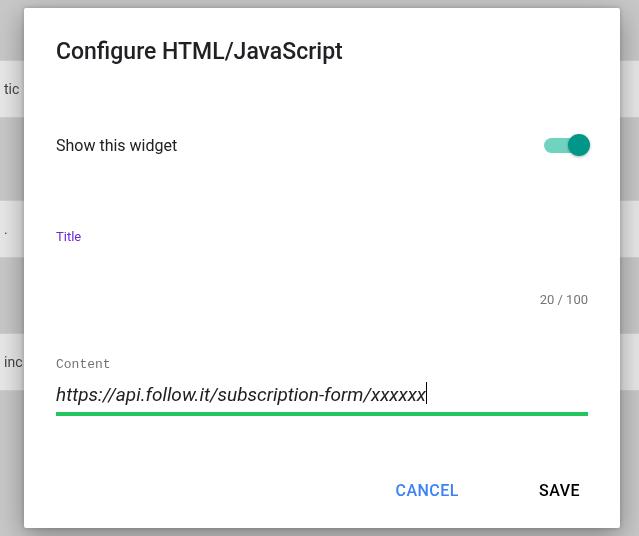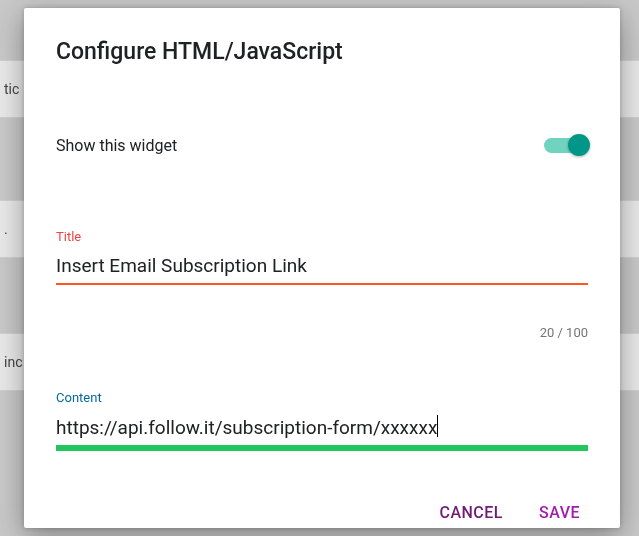--- a/index.html
+++ b/index.html
@@ -85,26 +85,27 @@
       height: 22px;
       background: #009688;
       border-radius: 50%;
       box-shadow: 0 1px 3px rgba(0,0,0,0.3);
     }
     .field {
       margin-bottom: 8px;
     }
     .field-label {
       font-size: 13px;
-      color: #ef4444;
+      color: #6d28d9;
       margin-bottom: 8px;
       font-weight: 400;
     }
     .field-label.focused {
-      color: #0369a1;
+      color: #737373;
+      font-family: Liberation Mono, monospace;
     }
     .field-input {
       width: 100%;
       border: none;
       border-bottom: 2px solid #ff5722;
       font-size: 19px;
       color: #202124;
       padding: 2px 0 6px 0;
       outline: none;
       background: transparent;
@@ -132,33 +133,35 @@
       background: none;
       border: none;
       font-size: 16px;
       font-weight: 500;
       letter-spacing: 0.5px;
       cursor: pointer;
       padding: 8px 4px;
       font-family: inherit;
     }
     .btn-cancel {
-      color: #701a75;
+      color: #3b82f6;
     }
     .btn-save {
-      color: #a21caf;
+      color: #000000;
+      margin-left: 44px;
     }
     .fake-input {
       width: 100%;
-      border-bottom: 6px solid #22c55e;
+      border-bottom: 4px solid #22c55e;
       font-size: 19px;
       color: #202124;
       padding: 2px 0 6px 0;
       position: relative;
       white-space: nowrap;
+      font-style: italic;
     }
     .text-caret::after {
       content: '';
       display: inline-block;
       width: 1px;
       height: 22px;
       background: #000;
       margin-left: 0;
       vertical-align: -3px;
     }
@@ -176,21 +179,20 @@
   <div class="toggle-row">
     <div class="toggle-label">Show this widget</div>
     <div class="toggle">
       <div class="toggle-track"></div>
       <div class="toggle-thumb"></div>
     </div>
   </div>
 
   <div class="field">
     <div class="field-label">Title</div>
-    <input class="field-input" type="text" value="Insert Email Subscription Link" style="">
   </div>
   <div class="char-counter">20 / 100</div>
 
   <div class="field content-group">
     <div class="field-label focused">Content</div>
     <div class="fake-input">
       <span class="text-caret">https://api.follow.it/subscription-form/xxxxxx</span>
     </div>
   </div>
 

